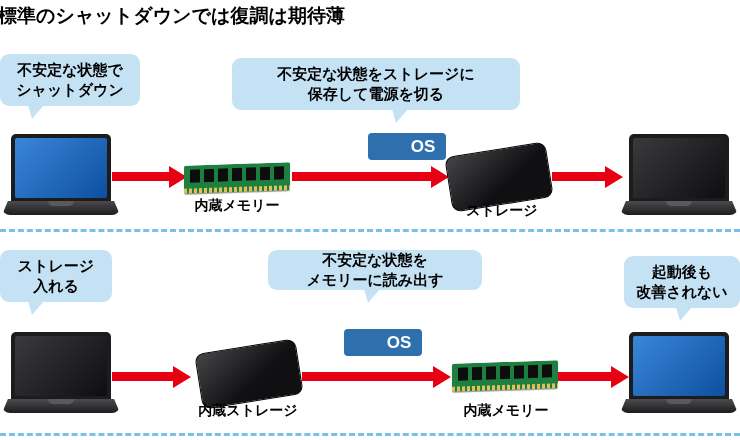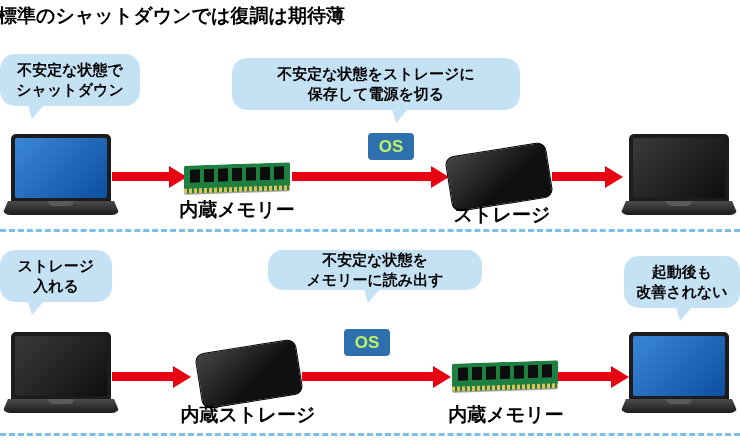--- a/index.html
+++ b/index.html
@@ -17,21 +17,21 @@
     left: -2px;
     top: 3px;
     font-size: 19px;
     font-weight: bold;
     white-space: nowrap;
   }
   
   .bubble {
     position: absolute;
     background: #c5e2f4;
-    border-radius: 15px;
+    border-radius: 9px;
     display: flex;
     align-items: center;
     justify-content: center;
     text-align: center;
     font-size: 15px;
     font-weight: bold;
     line-height: 1.35;
     white-space: pre-line;
   }
   .bubble::after {
@@ -62,27 +62,28 @@
     border-left: 18px solid #e60012;
     border-top: 11px solid transparent;
     border-bottom: 11px solid transparent;
   }
   
   .os-badge {
     position: absolute;
     width: 46px;
     height: 27px;
     background: #2e6fae;
-    color: #bef264;
+    color: #ffffff;
     font-size: 17px;
     font-weight: bold;
     border-radius: 4px;
     display: flex;
     align-items: center;
     justify-content: center;
+    padding-left: 32px;
   }
   
   .laptop { position: absolute; width: 118px; }
   .laptop .screen {
     width: 100px;
     height: 68px;
     margin: 0 auto;
     background: #1c1c1e;
     border-radius: 5px 5px 0 0;
     padding: 4px;
@@ -132,21 +133,21 @@
     background: linear-gradient(145deg, #454547, #101012 60%);
     border-radius: 9px;
     border: 1px solid #000;
     transform: rotate(-9deg);
   }
   
   .comp-label {
     position: absolute;
     width: 160px;
     text-align: center;
-    font-size: 19px;
+    font-size: 14px;
     font-weight: bold;
   }
   
   .divider {
     position: absolute;
     left: 0;
     width: 740px;
     height: 0;
     border-top: 3px dashed #79bfe6;
   }

